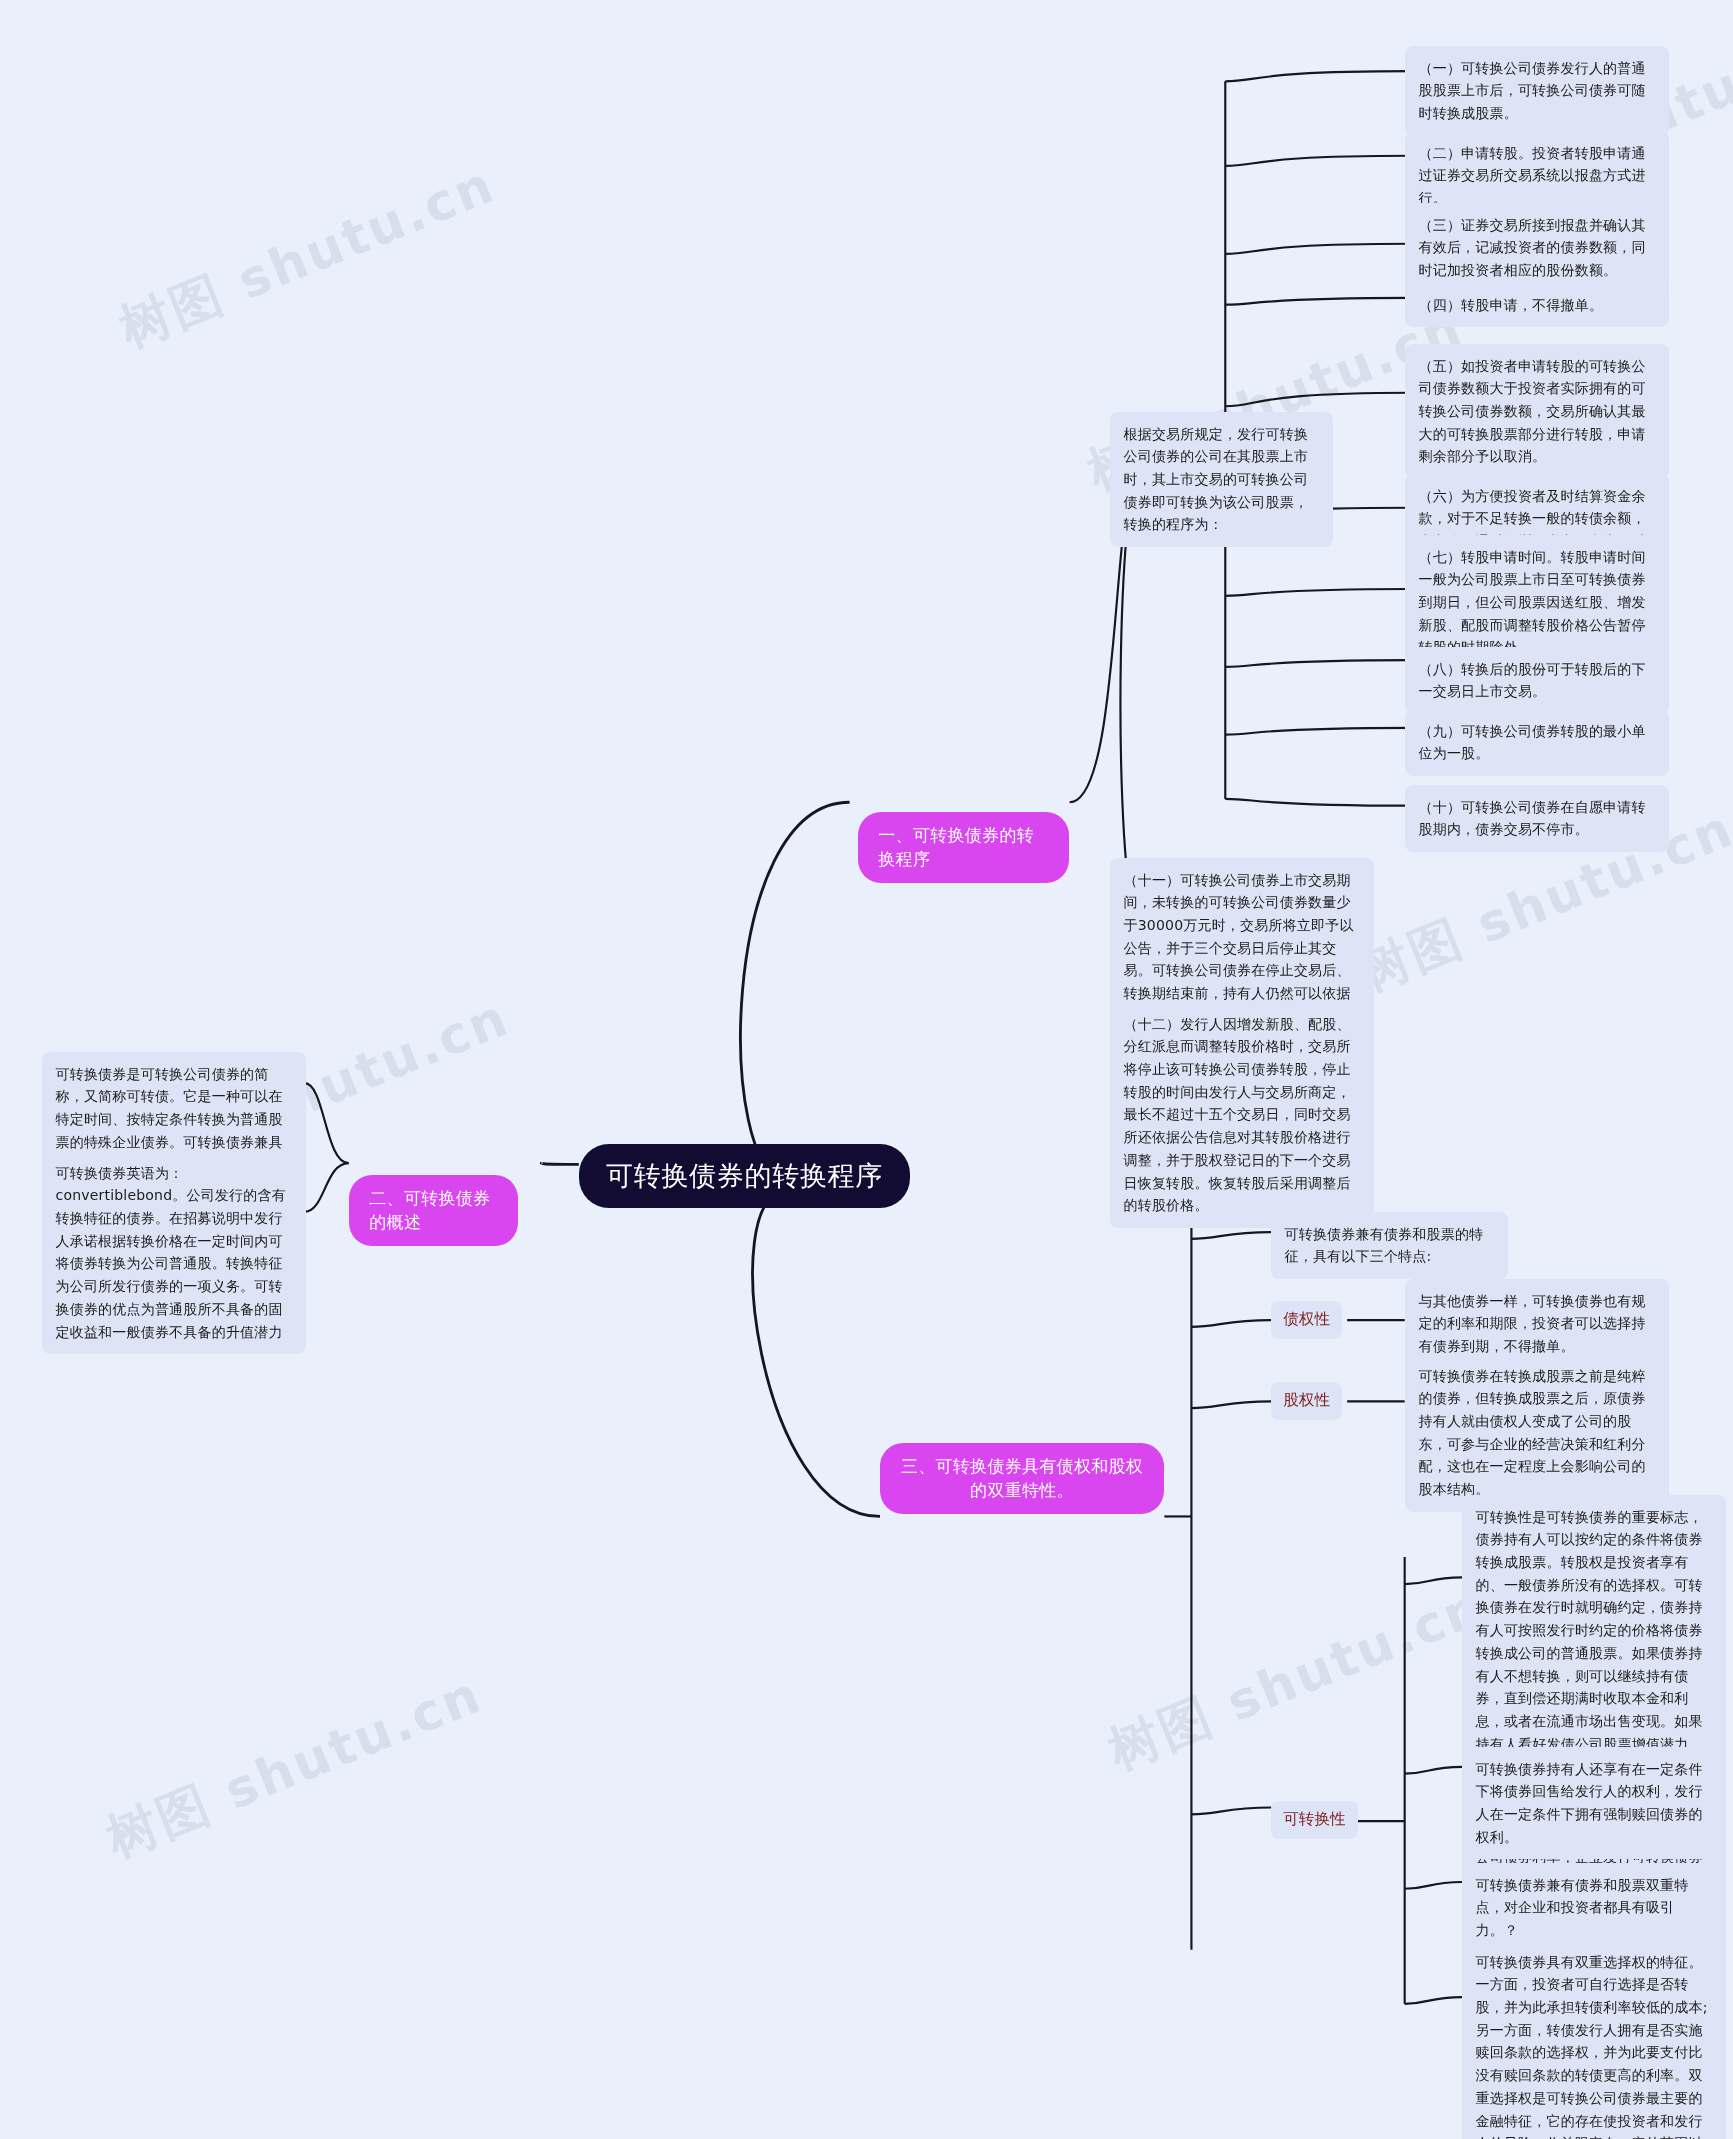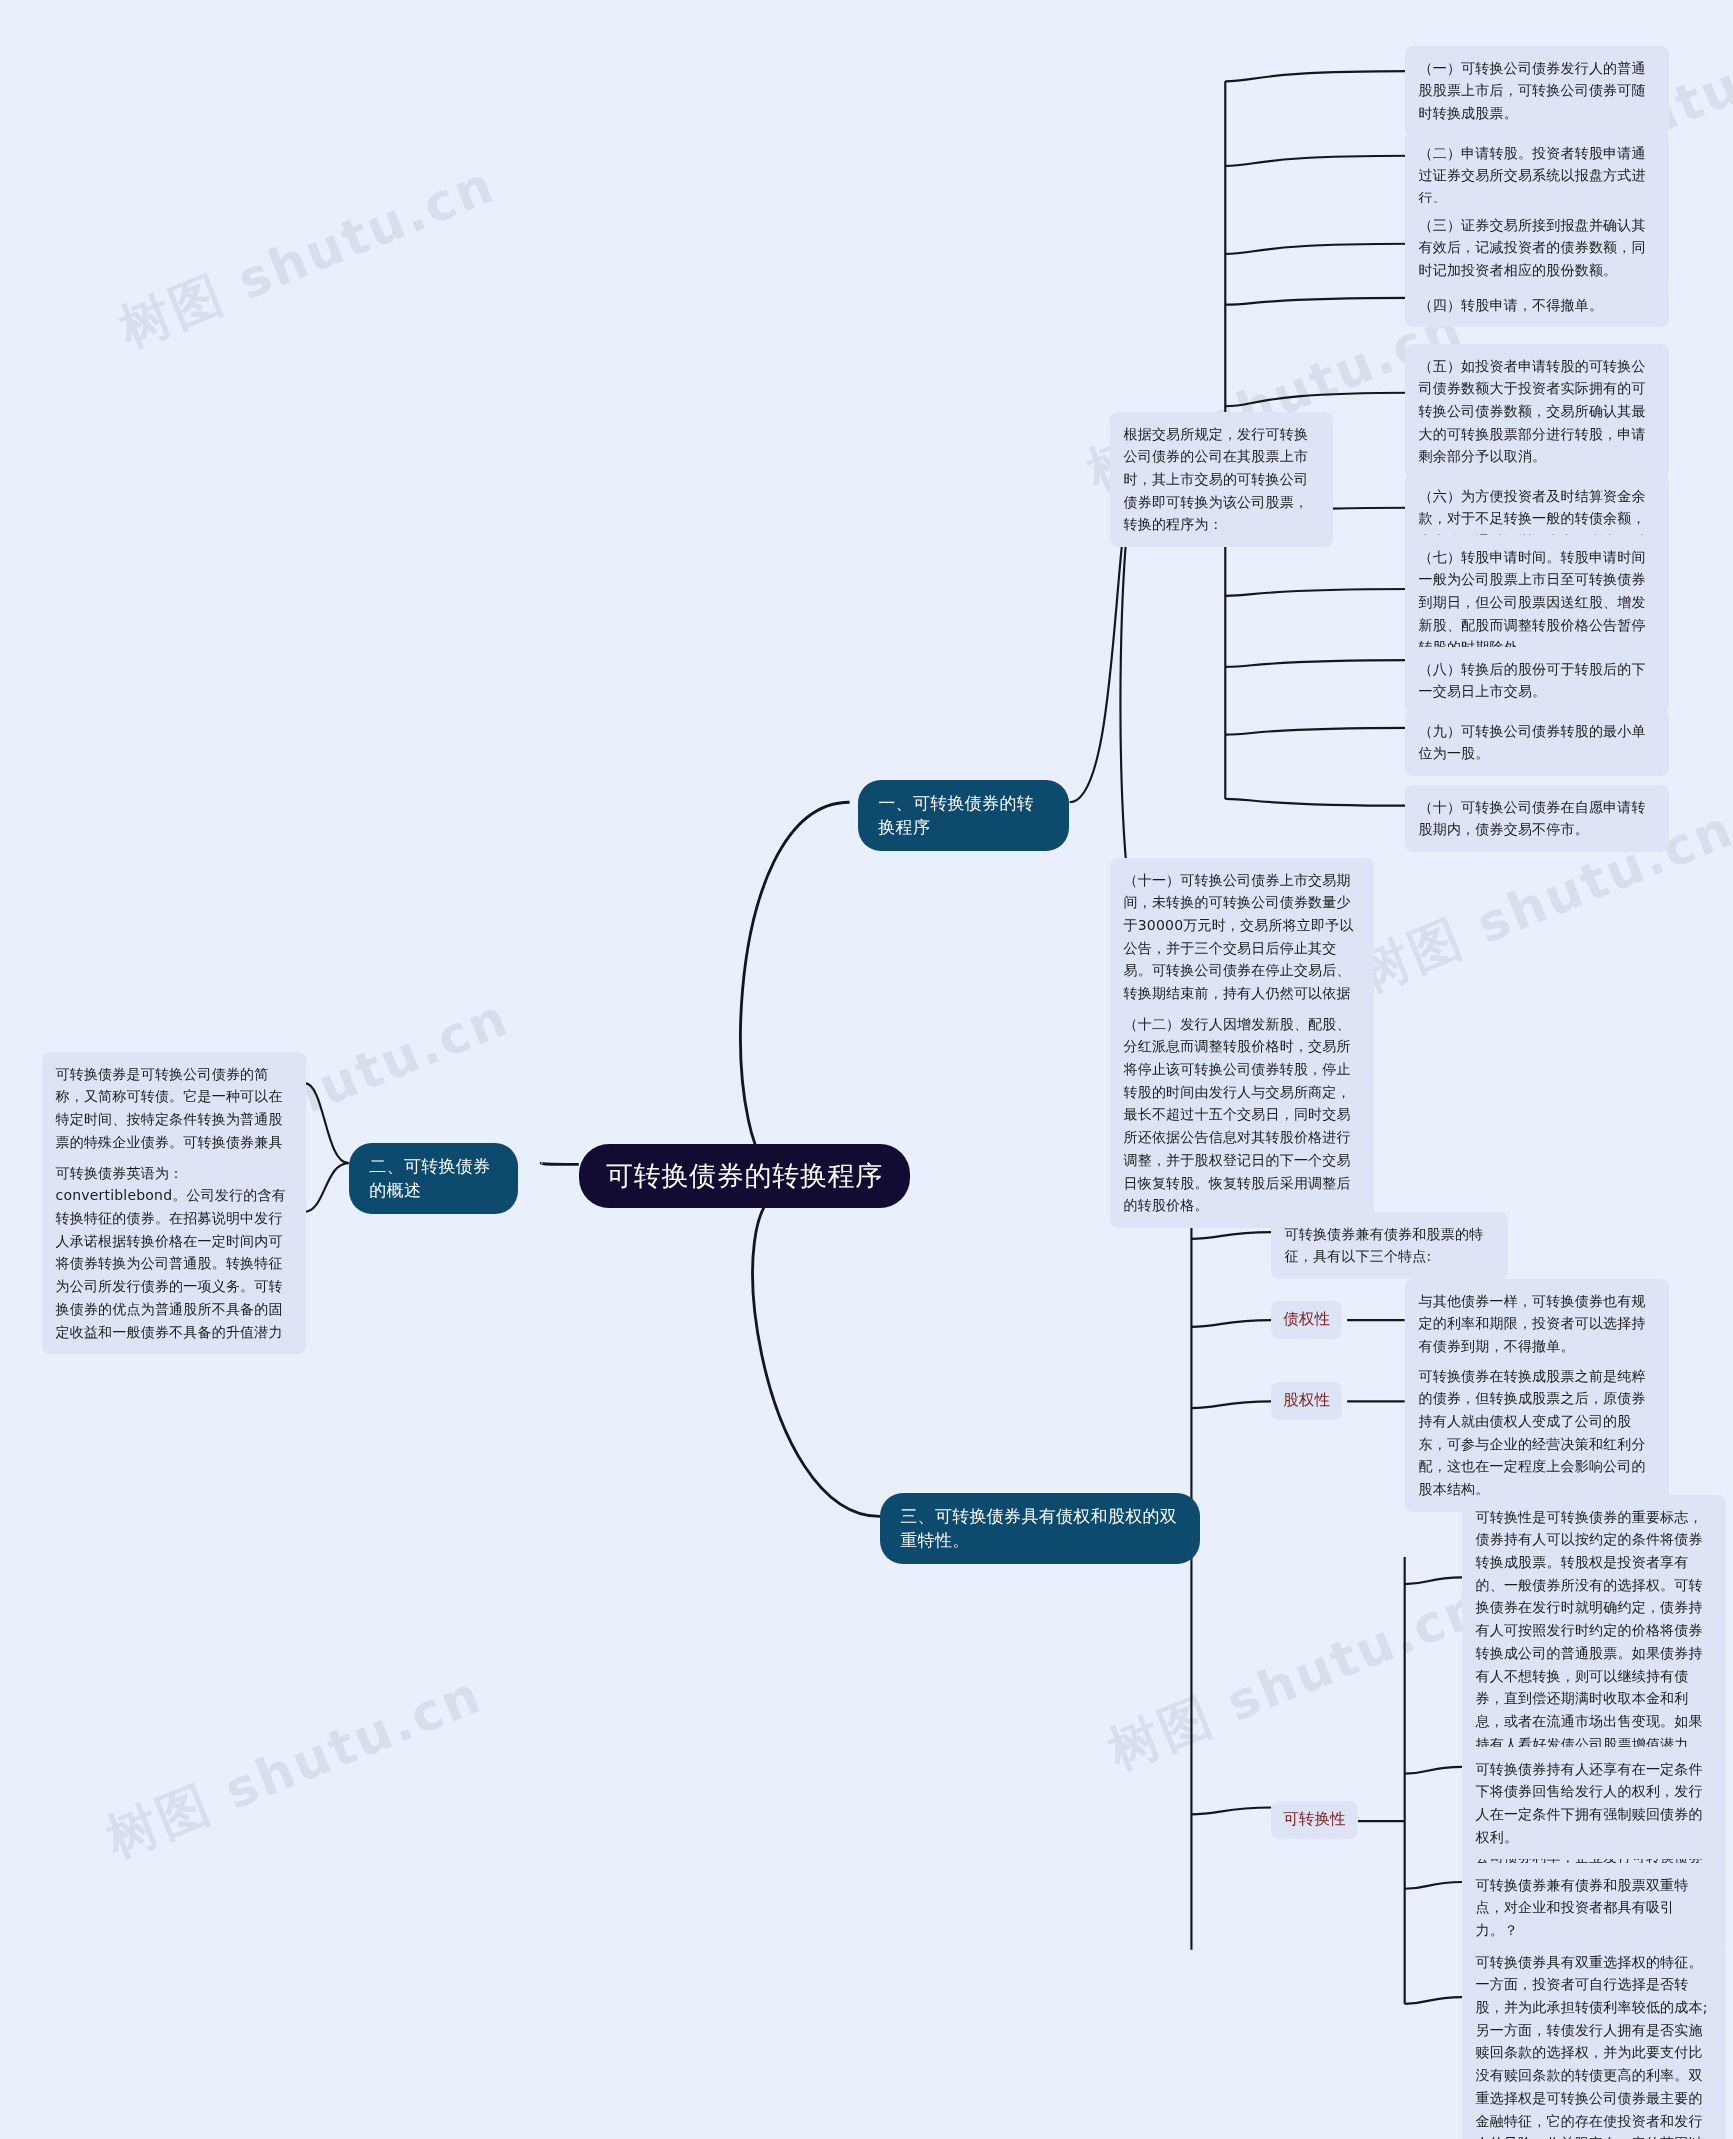--- a/index.html
+++ b/index.html
@@ -53,27 +53,28 @@
     color: #ffffff;
     border-radius: 30px;
     font-size: 27px;
     line-height: 1.25;
     padding: 15px 27px;
     white-space: nowrap;
     letter-spacing: 0.7px;
   }
 
   .branch {
-    background: #0c4a6e;
+    background: #d946ef;
     color: #ffffff;
     border-radius: 23px;
     font-size: 17px;
     line-height: 1.45;
     padding: 10.8px 20.3px;
     letter-spacing: 0.3px;
+    margin-top: 32px;
   }
 
   .leaf {
     background: #dde4f6;
     color: #1b1b1b;
     border-radius: 8.1px;
     font-size: 14px;
     line-height: 1.62;
     padding: 10.8px 13.5px;
     letter-spacing: 0.2px;
@@ -170,21 +171,21 @@
 <div class="node leaf" style="left:1405px; top:785px; width:264px;">（十）可转换公司债券在自愿申请转股期内，债券交易不停市。</div>
 
 <div class="node leaf" style="left:1110px; top:858px; width:264px;">（十一）可转换公司债券上市交易期间，未转换的可转换公司债券数量少于30000万元时，交易所将立即予以公告，并于三个交易日后停止其交易。可转换公司债券在停止交易后、转换期结束前，持有人仍然可以依据约定的条件申请转股。</div>
 <div class="node leaf" style="left:1110px; top:1002px; width:264px;">（十二）发行人因增发新股、配股、分红派息而调整转股价格时，交易所将停止该可转换公司债券转股，停止转股的时间由发行人与交易所商定，最长不超过十五个交易日，同时交易所还依据公告信息对其转股价格进行调整，并于股权登记日的下一个交易日恢复转股。恢复转股后采用调整后的转股价格。</div>
 
 <div class="node branch" style="left:349px; top:1143px; width:169px;">二、可转换债券的概述</div>
 
 <div class="node leaf" style="left:42px; top:1052px; width:264px;">可转换债券是可转换公司债券的简称，又简称可转债。它是一种可以在特定时间、按特定条件转换为普通股票的特殊企业债券。可转换债券兼具债券和股票的特征。</div>
 <div class="node leaf" style="left:42px; top:1151px; width:264px;">可转换债券英语为：convertiblebond。公司发行的含有转换特征的债券。在招募说明中发行人承诺根据转换价格在一定时间内可将债券转换为公司普通股。转换特征为公司所发行债券的一项义务。可转换债券的优点为普通股所不具备的固定收益和一般债券不具备的升值潜力</div>
 
-<div class="node branch" style="left:880px; top:1493px; width:320px;">三、可转换债券具有债权和股权的双重特性。</div>
+<div class="node branch" style="left:880px; top:1411px; width:284px;text-align:center;">三、可转换债券具有债权和股权的双重特性。</div>
 
 <div class="node leaf" style="left:1271px; top:1212px; width:237px;">可转换债券兼有债券和股票的特征，具有以下三个特点:</div>
 
 <div class="node tag" style="left:1271px; top:1301px;">债权性</div>
 <div class="node leaf" style="left:1405px; top:1279px; width:264px;">与其他债券一样，可转换债券也有规定的利率和期限，投资者可以选择持有债券到期，不得撤单。</div>
 
 <div class="node tag" style="left:1271px; top:1382px;">股权性</div>
 <div class="node leaf" style="left:1405px; top:1354px; width:264px;">可转换债券在转换成股票之前是纯粹的债券，但转换成股票之后，原债券持有人就由债权人变成了公司的股东，可参与企业的经营决策和红利分配，这也在一定程度上会影响公司的股本结构。</div>
 
 <div class="node tag" style="left:1271px; top:1801px;">可转换性</div>

